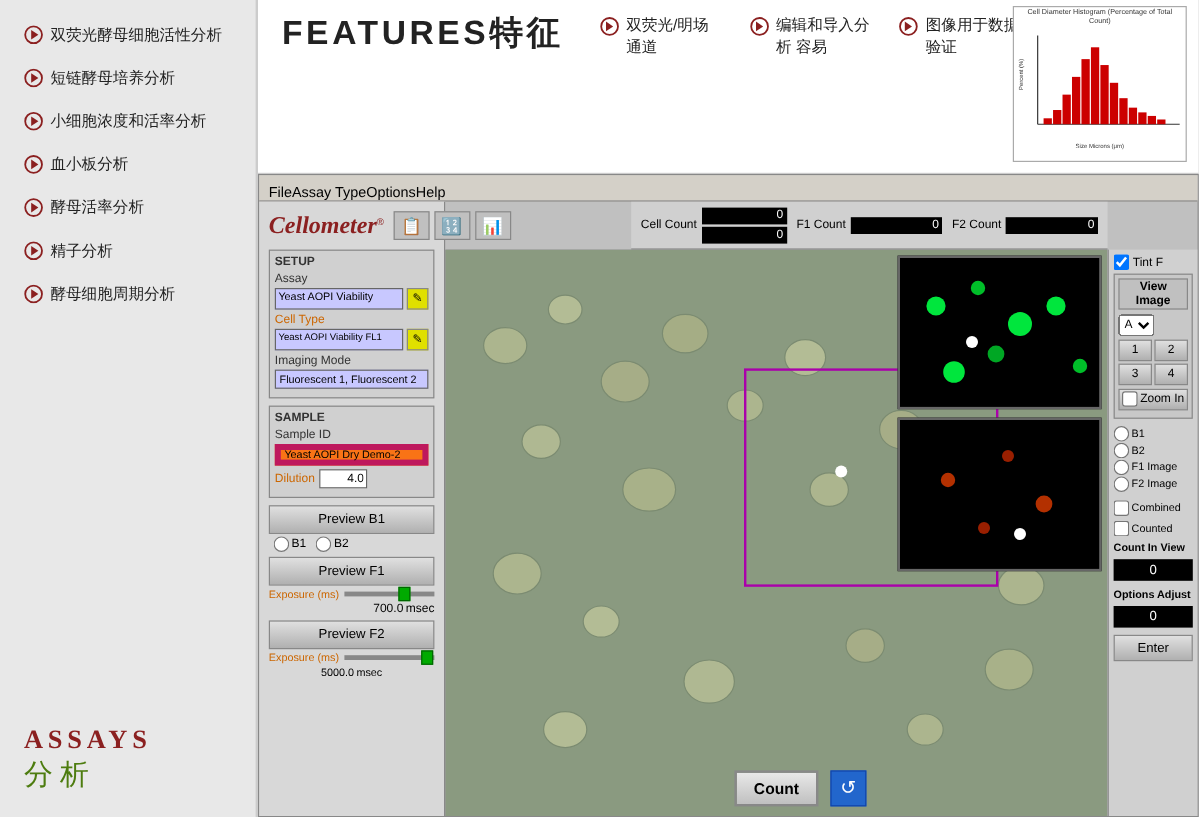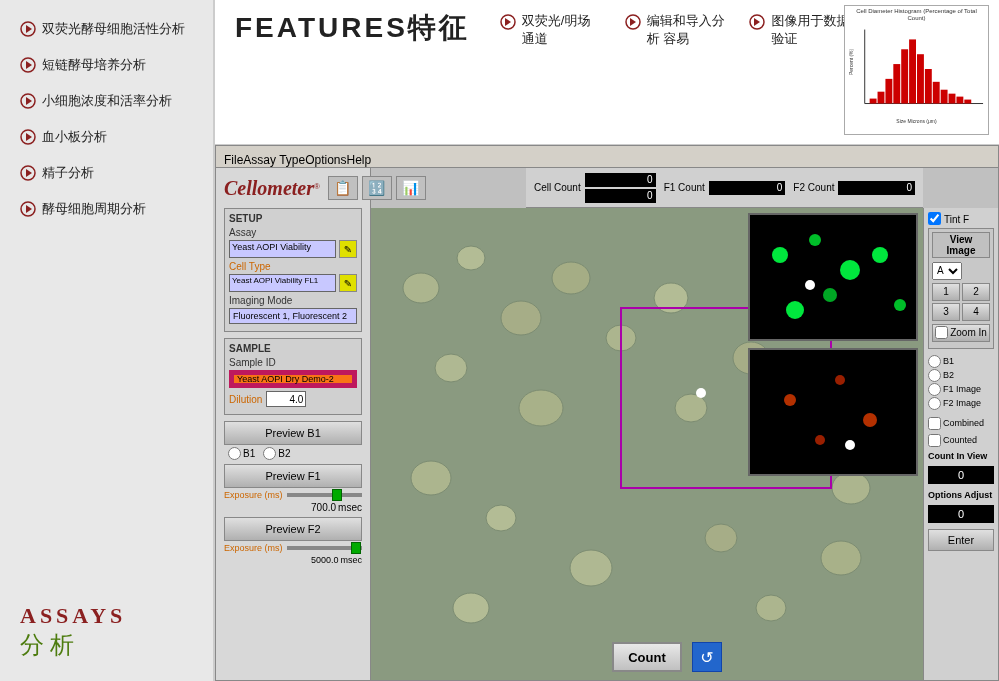--- a/index.html
+++ b/index.html
@@ -587,20 +587,27 @@
         <polygon points="6,4 12,8 6,12" fill="#8B2020"></polygon>
       </svg>
       <span>小细胞浓度和活率分析</span>
     </div>
       <div class="sidebar-item">
       <svg class="sidebar-arrow" viewBox="0 0 16 16">
         <circle cx="8" cy="8" r="7" fill="none" stroke="#8B2020" stroke-width="1.5"></circle>
         <polygon points="6,4 12,8 6,12" fill="#8B2020"></polygon>
       </svg>
       <span>血小板分析</span>
+    </div>
+      <div class="sidebar-item">
+      <svg class="sidebar-arrow" viewBox="0 0 16 16">
+        <circle cx="8" cy="8" r="7" fill="none" stroke="#8B2020" stroke-width="1.5"></circle>
+        <polygon points="6,4 12,8 6,12" fill="#8B2020"></polygon>
+      </svg>
+      <span>酵母活率分析</span>
     </div>
       <div class="sidebar-item">
       <svg class="sidebar-arrow" viewBox="0 0 16 16">
         <circle cx="8" cy="8" r="7" fill="none" stroke="#8B2020" stroke-width="1.5"></circle>
         <polygon points="6,4 12,8 6,12" fill="#8B2020"></polygon>
       </svg>
       <span>精子分析</span>
     </div>
       <div class="sidebar-item">
       <svg class="sidebar-arrow" viewBox="0 0 16 16">
@@ -765,21 +772,21 @@
 
       <div class="preview-btn">
         <span>Preview F2</span>
       </div>
       <div class="exposure-row">
         <span class="exposure-label">Exposure (ms)</span>
         <div class="slider-track">
           <div class="slider-thumb" style="left: 85%;"></div>
         </div>
       </div>
-      <div style="display:flex; justify-content:flex-end; font-size:9px;">
+      <div style="display:flex; justify-content:center; font-size:9px;">
         <span>5000.0</span>
         <span style="margin-left:2px;">msec</span>
       </div>
     </div>
 
     <div style="flex:1; position:relative; overflow:hidden;">
 
       <div class="header-stats">
         <div class="stat-group">
           <span class="stat-label">Cell Count</span>

